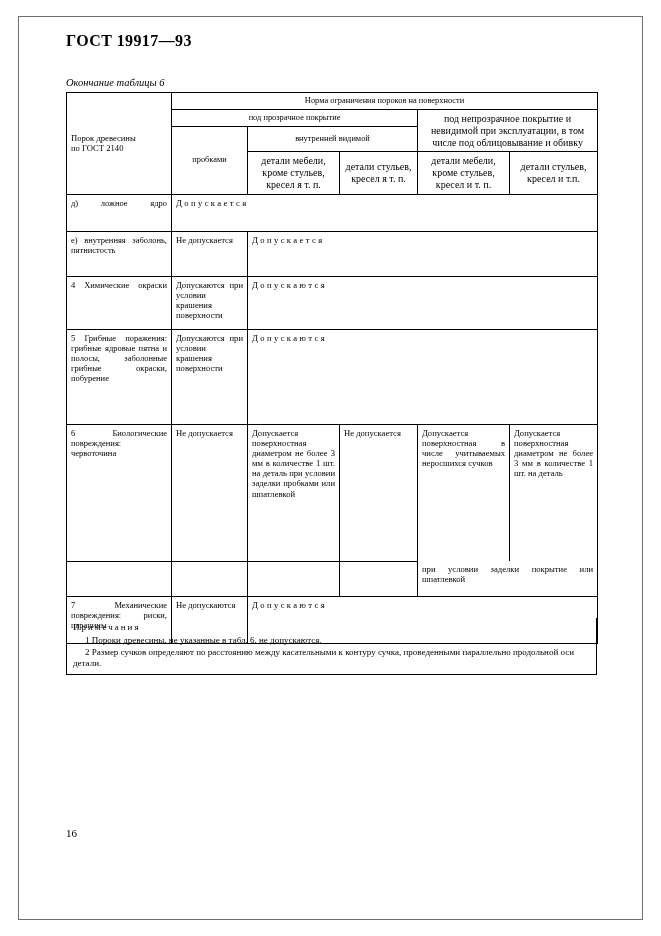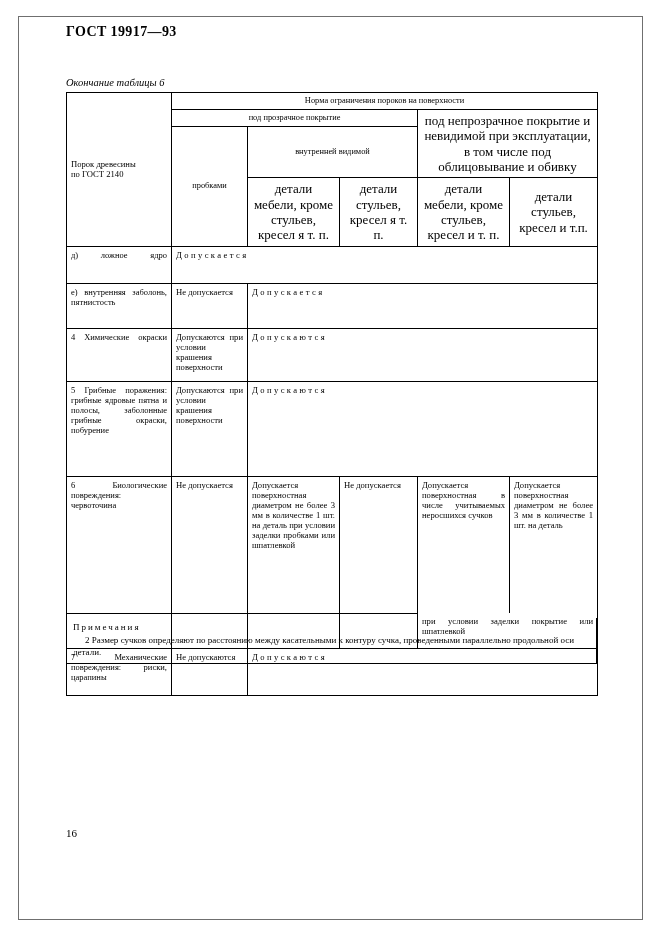--- a/index.html
+++ b/index.html
@@ -26,22 +26,22 @@
     left: 18px;
     top: 16px;
     width: 625px;
     height: 904px;
     border: 1px solid #6f6f6f;
     box-sizing: border-box;
   }
   .doc-header {
     position: absolute;
     left: 66px;
-    top: 24px;
-    font-size: 14px;
+    top: 32px;
+    font-size: 16px;
     font-weight: bold;
     letter-spacing: 0.4px;
   }
   .table-caption {
     position: absolute;
     left: 66px;
     top: 77px;
     font-size: 10.5px;
     font-style: italic;
   }
@@ -56,21 +56,21 @@
     line-height: 1.18;
   }
   table.main td, table.main th {
     border: 1px solid #000;
     vertical-align: top;
     padding: 3px 4px;
     font-weight: normal;
   }
   .hcenter { text-align: center; vertical-align: middle !important; }
   .head-band { font-size: 8.4px; }
-  .head-small { font-size: 13px; text-align: center; }
+  .head-small { font-size: 10px; text-align: center; }
   .col-defect {
     text-align: left;
     padding-left: 6px;
   }
   .defect-label {
     text-align: justify;
     text-align-last: justify;
     font-size: 8.5px;
     line-height: 1.2;
   }
@@ -207,18 +207,19 @@
           <div class="defect-label">7 Механические повреждения: риски, царапины</div>
         </td>
         <td class="cell-just">Не допускаются</td>
         <td colspan="4" class="spaced">Допускаются</td>
       </tr>
     </tbody>
   </table>
 
   <div class="notes" style="top: 618px;">
     <div class="title">Примечания</div>
+    <p>1 Пороки древесины, не указанные в табл. 6, не допускаются.</p>
     <p>2 Размер сучков определяют по расстоянию между касательными к контуру сучка, проведенными параллельно продольной оси детали.</p>
   </div>
 
   <div class="page-number">16</div>
 
 </div>
 
 </body></html>

